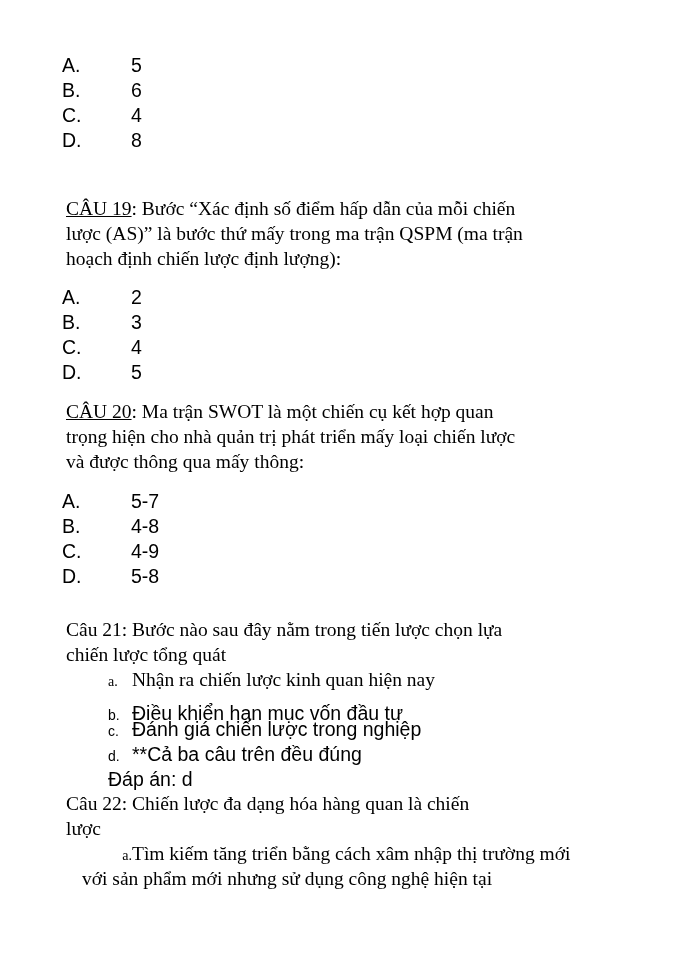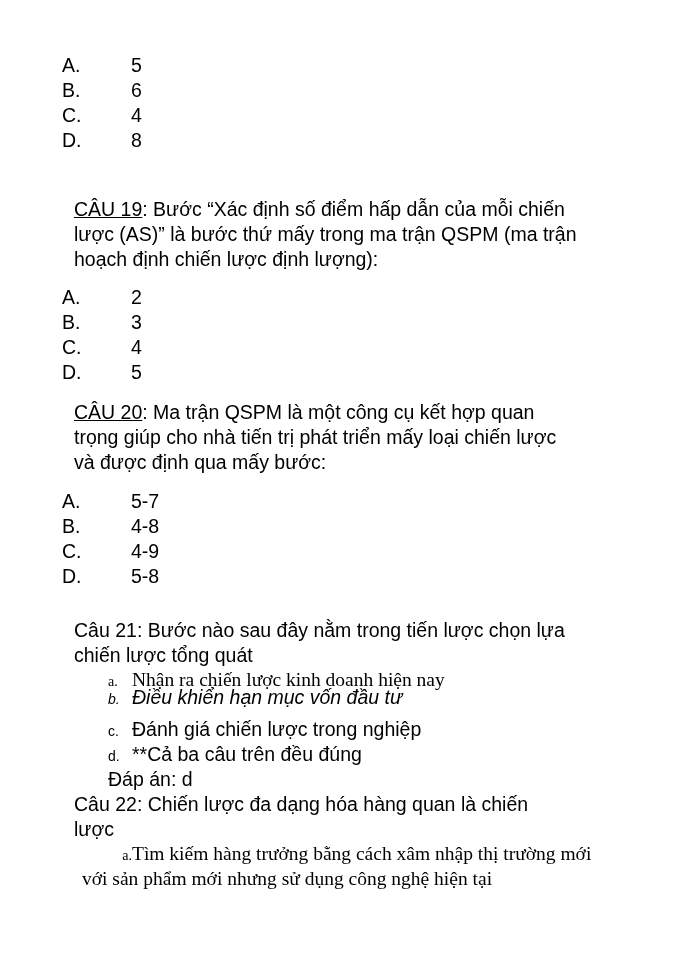--- a/index.html
+++ b/index.html
@@ -12,21 +12,21 @@
       height: 960px;
       position: relative;
       overflow: hidden;
       color: #000000;
       font-family: "Liberation Sans", sans-serif;
       font-size: 19.5px;
     }
     .abs { position: absolute; white-space: nowrap; text-align: right; }
     .opt-letter { position: absolute; left: 62px; }
     .opt-value { position: absolute; left: 131px; }
-    .q-line { position: absolute; left: 74px; }
+    .q-line { position: absolute; left: 66px; font-family: Liberation Serif, serif; }
     .u { text-decoration: underline; }
     .serif { font-family: "Liberation Serif", serif; font-size: 19.5px; }
     .small-letter { font-size: 14px; display: inline-block; width: 24px; }
     .sub-item { position: absolute; left: 108px; }
     .sub-item-sans .small-letter { font-family: "Liberation Sans", sans-serif; }
     .sub-item-serif .small-letter { font-family: "Liberation Serif", serif; }
   </style>
 </head>
 <body>
 
@@ -69,24 +69,24 @@
     <span class="opt-value">4</span>
   </div>
   <div class="abs" style="top:361px;left:0;">
     <span class="opt-letter">D.</span>
     <span class="opt-value">5</span>
   </div>
 </div>
 
 <div>
   <div class="q-line" style="top:401px;">
-    <span class="u">CÂU 20</span><span>: Ma trận QSPM là một công cụ kết hợp quan</span>
+    <span class="u">CÂU 20</span><span>: Ma trận SWOT là một chiến cụ kết hợp quan</span>
   </div>
-  <div class="q-line" style="top:426px;">trọng giúp cho nhà tiến trị phát triển mấy loại chiến lược</div>
-  <div class="q-line" style="top:451px;">và được định qua mấy bước:</div>
+  <div class="q-line" style="top:426px;">trọng hiện cho nhà quản trị phát triển mấy loại chiến lược</div>
+  <div class="q-line" style="top:451px;">và được thông qua mấy thông:</div>
 
   <div class="abs" style="top:490px;left:0;">
     <span class="opt-letter">A.</span>
     <span class="opt-value">5-7</span>
   </div>
   <div class="abs" style="top:515px;left:0;">
     <span class="opt-letter">B.</span>
     <span class="opt-value">4-8</span>
   </div>
   <div class="abs" style="top:540px;left:0;">
@@ -97,35 +97,35 @@
     <span class="opt-letter">D.</span>
     <span class="opt-value">5-8</span>
   </div>
 </div>
 
 <div>
   <div class="q-line" style="top:619px;">Câu 21: Bước nào sau đây nằm trong tiến lược chọn lựa</div>
   <div class="q-line" style="top:644px;">chiến lược tổng quát</div>
 
   <div class="sub-item sub-item-serif" style="top:668px;">
-    <span class="small-letter serif" style="font-size:14px;">a.</span><span class="serif">Nhận ra chiến lược kinh doanh hiện nay</span>
+    <span class="small-letter serif" style="font-size:14px;">a.</span><span class="serif">Nhận ra chiến lược kinh quan hiện nay</span>
   </div>
-  <div class="sub-item sub-item-sans" style="top:686px;font-style:italic;">
+  <div class="sub-item sub-item-sans" style="top:702px;">
     <span class="small-letter">b.</span><span>Điều khiển hạn mục vốn đầu tư</span>
   </div>
   <div class="sub-item sub-item-sans" style="top:718px;">
     <span class="small-letter">c.</span><span>Đánh giá chiến lược trong nghiệp</span>
   </div>
   <div class="sub-item sub-item-sans" style="top:743px;">
     <span class="small-letter">d.</span><span>**Cả ba câu trên đều đúng</span>
   </div>
   <div class="abs" style="top:768px;left:108px;">Đáp án: d</div>
 </div>
 
 <div>
   <div class="q-line" style="top:793px;">Câu 22: Chiến lược đa dạng hóa hàng quan là chiến</div>
   <div class="q-line" style="top:818px;">lược</div>
 
   <div class="abs serif" style="top:843px;left:108px;">
-    <span class="small-letter">a.</span><span>Tìm kiếm hàng trưởng bằng cách xâm nhập thị trường mới</span>
+    <span class="small-letter">a.</span><span>Tìm kiếm tăng triển bằng cách xâm nhập thị trường mới</span>
   </div>
   <div class="abs serif" style="top:868px;left:82px;">với sản phẩm mới nhưng sử dụng công nghệ hiện tại</div>
 </div>
 
 </body></html>

